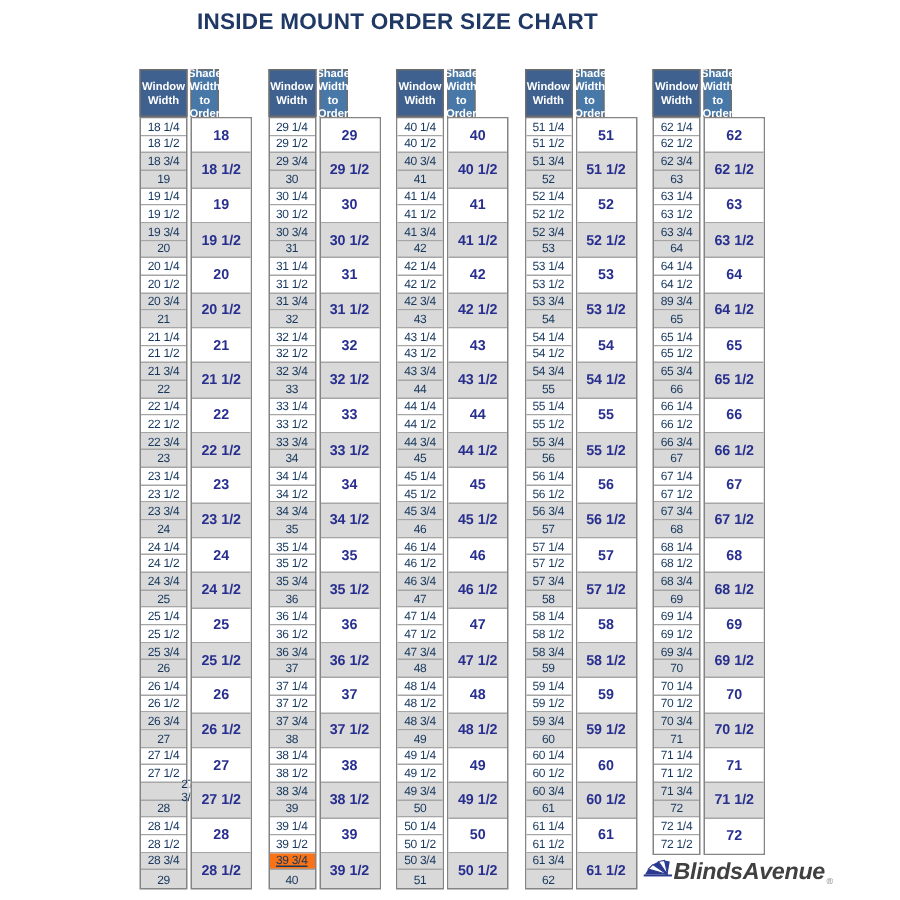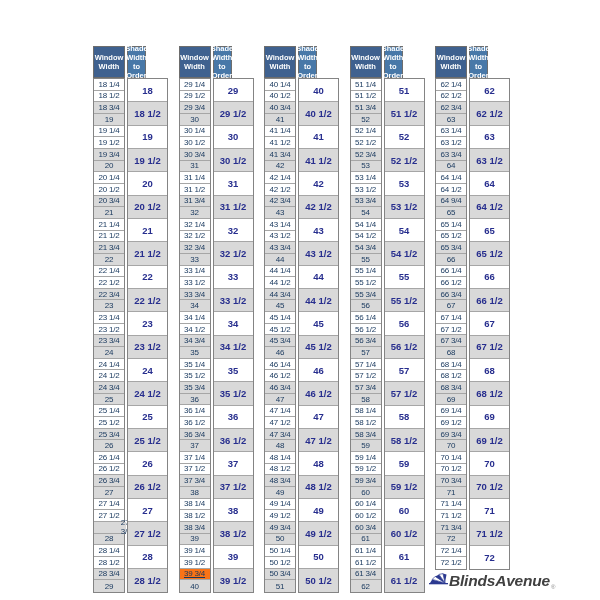--- a/index.html
+++ b/index.html
@@ -34,20 +34,21 @@
   .logo{position:absolute;left:429px;top:571px;display:flex;align-items:flex-end;}
   .logo-icon{margin-right:1px;margin-bottom:1px;}
   .logo-text{font-size:15.5px;font-weight:bold;font-style:italic;color:#404040;letter-spacing:-.2px;}
   .logo-reg{font-size:6px;color:#8a8a8a;vertical-align:super;margin-left:1px;}
 </style>
 </head>
 <body>
 
 <div id="page">
 
+  <div class="title">INSIDE MOUNT ORDER SIZE CHART</div>
 
   <div>
       <div class="grp" style="left: 93px;">
         <div class="ghead">
           <div class="hcell hw">Window Width</div>
           <div class="hcell hs">Shade Width to Order</div>
         </div>
         <div class="wstrip">
           <div class="wcell" style="background: rgb(255, 255, 255);">18 1/4</div>
           <div class="wcell" style="background: rgb(255, 255, 255);">18 1/2</div>
@@ -356,21 +357,21 @@
           <div class="wcell" style="background: rgb(255, 255, 255);">62 1/4</div>
           <div class="wcell" style="background: rgb(255, 255, 255);">62 1/2</div>
           <div class="wcell" style="background: rgb(217, 217, 217);">62 3/4</div>
           <div class="wcell" style="background: rgb(217, 217, 217);">63</div>
           <div class="wcell" style="background: rgb(255, 255, 255);">63 1/4</div>
           <div class="wcell" style="background: rgb(255, 255, 255);">63 1/2</div>
           <div class="wcell" style="background: rgb(217, 217, 217);">63 3/4</div>
           <div class="wcell" style="background: rgb(217, 217, 217);">64</div>
           <div class="wcell" style="background: rgb(255, 255, 255);">64 1/4</div>
           <div class="wcell" style="background: rgb(255, 255, 255);">64 1/2</div>
-          <div class="wcell" style="background: rgb(217, 217, 217);">64 9/4</div>
+          <div class="wcell" style="background: rgb(217, 217, 217);">89 3/4</div>
           <div class="wcell" style="background: rgb(217, 217, 217);">65</div>
           <div class="wcell" style="background: rgb(255, 255, 255);">65 1/4</div>
           <div class="wcell" style="background: rgb(255, 255, 255);">65 1/2</div>
           <div class="wcell" style="background: rgb(217, 217, 217);">65 3/4</div>
           <div class="wcell" style="background: rgb(217, 217, 217);">66</div>
           <div class="wcell" style="background: rgb(255, 255, 255);">66 1/4</div>
           <div class="wcell" style="background: rgb(255, 255, 255);">66 1/2</div>
           <div class="wcell" style="background: rgb(217, 217, 217);">66 3/4</div>
           <div class="wcell" style="background: rgb(217, 217, 217);">67</div>
           <div class="wcell" style="background: rgb(255, 255, 255);">67 1/4</div>

